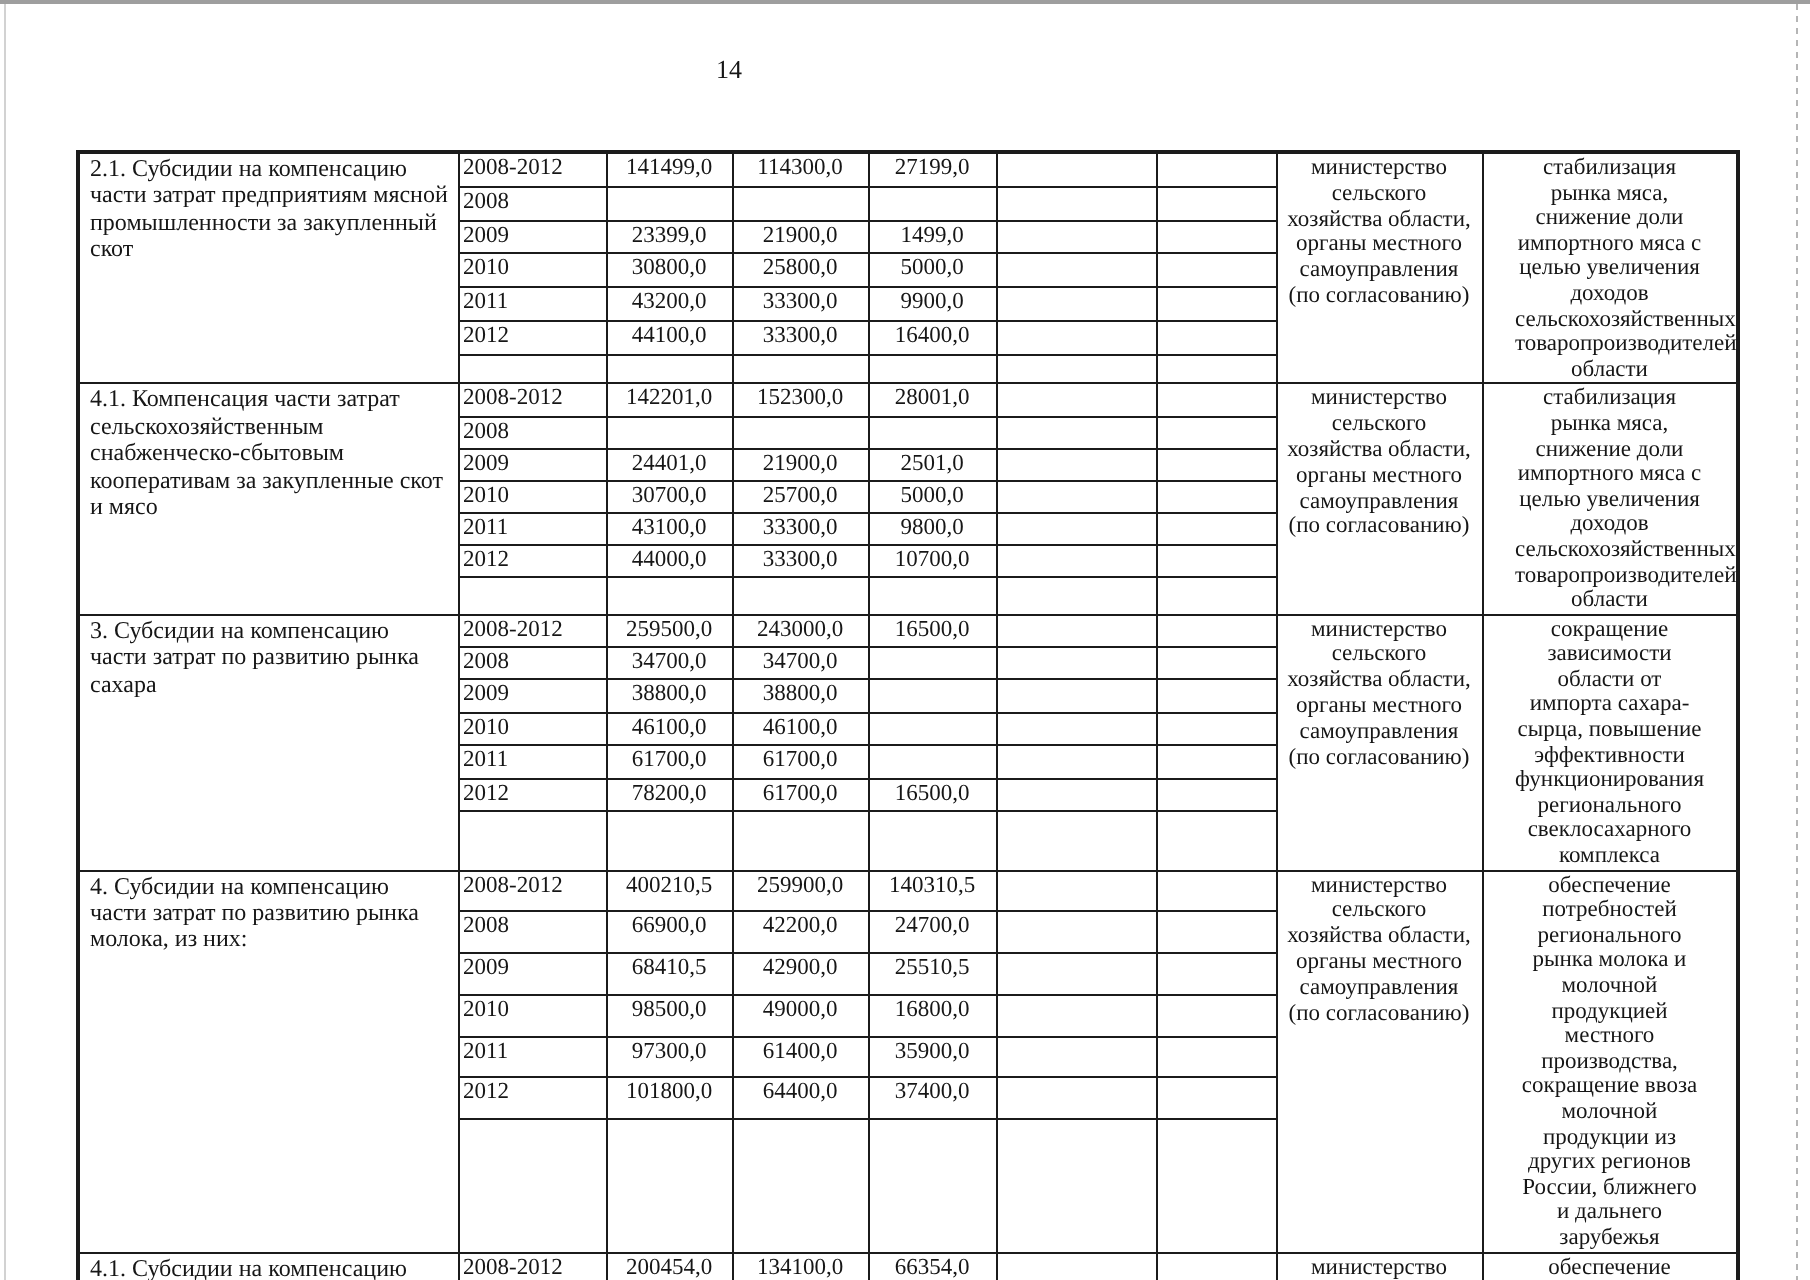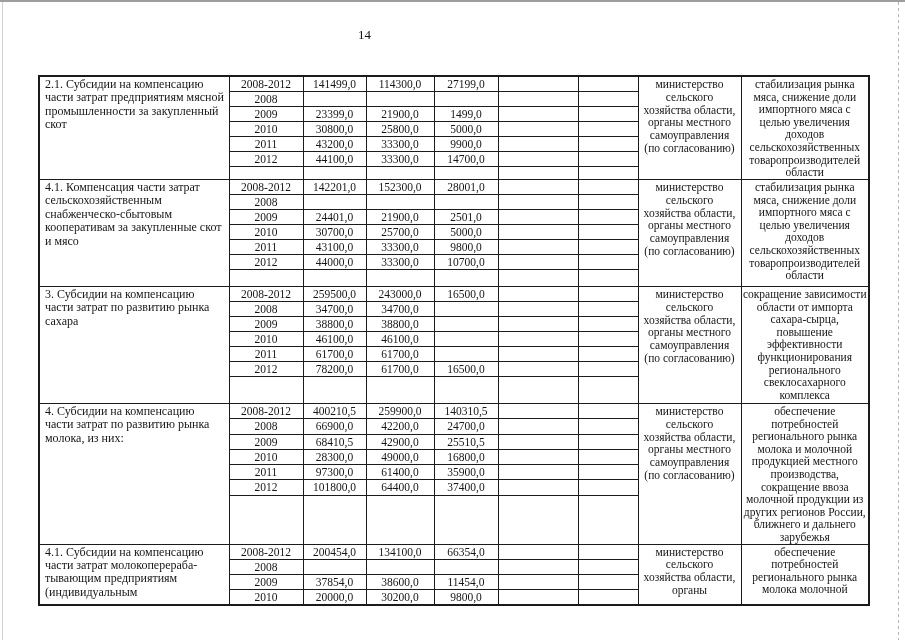--- a/index.html
+++ b/index.html
@@ -21,24 +21,24 @@
     border-collapse:collapse;table-layout:fixed;
     border:2px solid #1b1b1b;
   }
   .doc-table td{
     border:1px solid #1b1b1b;
     vertical-align:top;overflow:hidden;
     padding:0;
   }
   .doc-table tr{height:15px;}
   td.desc{font-size:12px;line-height:13.4px;text-align:left;padding:1px 4px 0 5px;}
-  td.period{font-size:11.5px;text-align:center;line-height:14px;padding:0 2px;}
+  td.period{font-size:11.5px;text-align:left;line-height:14px;padding:0 2px;}
   td.val{font-size:11.5px;text-align:center;line-height:14px;padding:0 2px;}
   td.ministry{font-size:11.5px;line-height:12.8px;text-align:center;padding:1px 3px 0;}
-  td.purpose{font-size:11.5px;line-height:12.6px;text-align:center;padding:1px 1px 0;}
+  td.purpose{font-size:11.5px;line-height:12.6px;text-align:center;padding:1px 16px 0;}
   td.spacer{border-top:none;}
 </style>
 </head>
 <body>
 
 <div class="edge-top"></div>
 <div class="edge-left"></div>
 <div class="edge-right"></div>
 
 <div class="page-number">14</div>
@@ -96,21 +96,21 @@
         <td class="val">43200,0</td>
         <td class="val">33300,0</td>
         <td class="val">9900,0</td>
         <td class="val"></td>
         <td class="val"></td>
       </tr>
       <tr>
         <td class="period">2012</td>
         <td class="val">44100,0</td>
         <td class="val">33300,0</td>
-        <td class="val">14700,0</td>
+        <td class="val">16400,0</td>
         <td class="val"></td>
         <td class="val"></td>
       </tr>
       <tr style="height: 13px;">
         <td class="spacer"></td>
         <td class="spacer"></td>
         <td class="spacer"></td>
         <td class="spacer"></td>
         <td class="spacer"></td>
         <td class="spacer"></td>
@@ -255,21 +255,21 @@
       <tr>
         <td class="period">2009</td>
         <td class="val">68410,5</td>
         <td class="val">42900,0</td>
         <td class="val">25510,5</td>
         <td class="val"></td>
         <td class="val"></td>
       </tr>
       <tr>
         <td class="period">2010</td>
-        <td class="val">28300,0</td>
+        <td class="val">98500,0</td>
         <td class="val">49000,0</td>
         <td class="val">16800,0</td>
         <td class="val"></td>
         <td class="val"></td>
       </tr>
       <tr>
         <td class="period">2011</td>
         <td class="val">97300,0</td>
         <td class="val">61400,0</td>
         <td class="val">35900,0</td>

